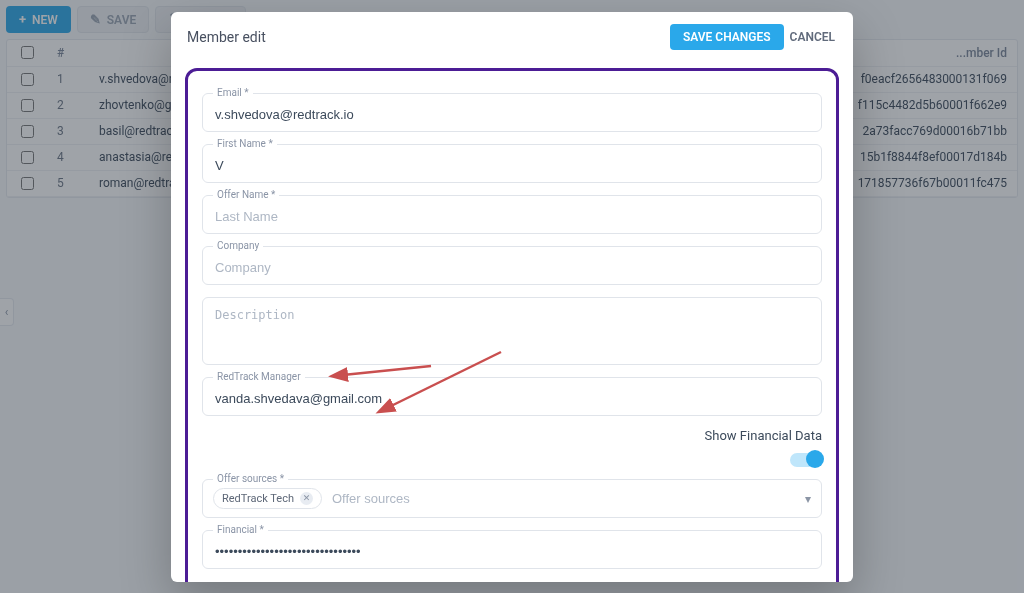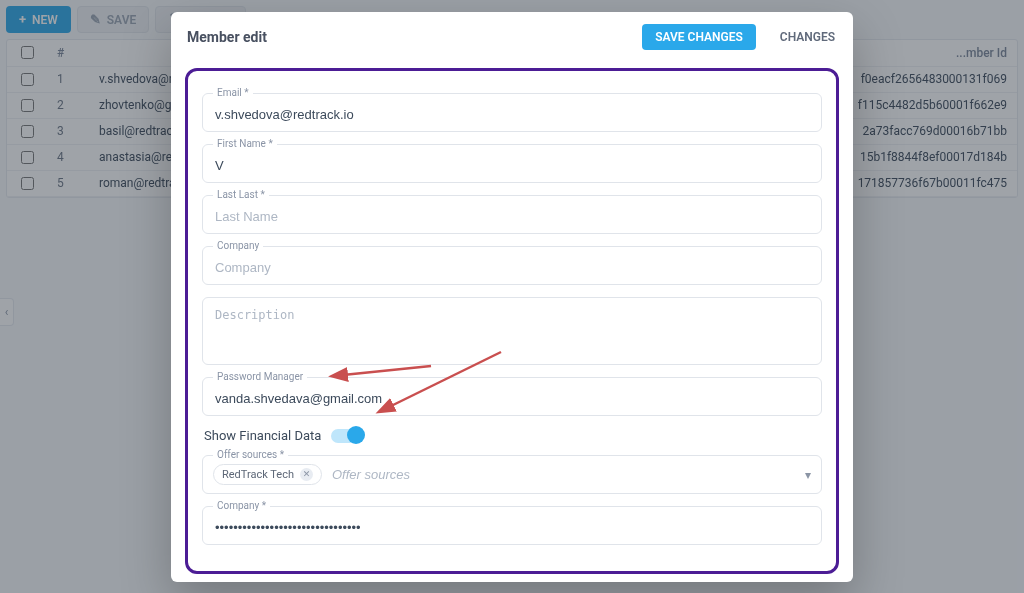--- a/index.html
+++ b/index.html
@@ -53,22 +53,22 @@
   .modal {
     width: 682px; background: #fff; border-radius: 6px;
     box-shadow: 0 20px 50px rgba(0,0,0,0.25);
     max-height: 570px; overflow: hidden;
     position: relative;
   }
   .modal-header {
     display: flex; align-items: center; justify-content: space-between;
     padding: 12px 18px 8px 16px;
   }
-  .modal-title { font-size: 14px; font-weight: 700; color: #485060; }
-  .modal-header-actions { display: flex; gap: 24px; align-items: center; }
+  .modal-title { font-size: 14px; font-weight: 400; color: #485060; }
+  .modal-header-actions { display: flex; gap: 6px; align-items: center; }
 
   .btn-save { background: #2aa8ea; color: #fff; }
   .link-cancel { font-size: 12px; font-weight: 600; color: #606a7b; cursor: pointer; }
 
   .modal-body { padding: 10px 14px 6px 14px; }
   .panel {
     border: 3px solid #4c1d95; border-radius: 12px;
     padding: 22px 14px 14px 14px;
   }
 
@@ -89,40 +89,40 @@
     padding: 0;
   }
   .field textarea {
     border: none; outline: none; width: 100%; resize: none;
     font-size: 12px; color: #3c4a5b; background: transparent;
     height: 44px; padding: 0;
   }
   .field input::placeholder,
   .field textarea::placeholder { color: #aeb7c4; }
 
-  .switch-row { display: flex; align-items: flex-end; gap: 10px; margin: 0 0 12px 2px; }
+  .switch-row { display: flex; align-items: flex-end; gap: 10px; margin: 0 0 12px 2px; flex-direction: column; }
   .switch-row .label { font-size: 13px; color: #3c4a5b; }
   .switch { position: relative; width: 32px; height: 14px; background: #bfe6fb; border-radius: 10px; cursor: pointer;}
   .switch .knob {
     position: absolute; top: -3px; right: -2px; width: 18px; height: 18px;
     background: #2aa8ea; border-radius: 50%;
   }
 
   .field.multi { display: flex; align-items: center; gap: 10px; padding: 8px 10px; }
   .chip {
     display: inline-flex; align-items: center; gap: 6px;
     border: 1px solid #e0e4ea; border-radius: 14px;
     padding: 3px 8px; font-size: 11px; color: #5d6777; background: #fff; text-align: right;
   }
   .chip .chip-x {
     width: 13px; height: 13px; border-radius: 50%; background: #e8ecf2; color: #8b95a5;
     display: inline-flex; align-items: center; justify-content: center; font-size: 9px; line-height: 1;
   }
   .field.multi .caret { margin-left: auto; color: #8b95a5; font-size: 12px; }
-  .field.multi input.grow { flex: 1; font-style: italic; }
+  .field.multi input.grow { flex: 1; }
 
   .modal-inner-save { padding: 10px 14px 4px 14px; }
 
   
   .arrows { position: absolute; left: 0; top: 0; pointer-events: none; }
 </style>
 </head>
 <body>
 
 <div class="page">
@@ -193,53 +193,53 @@
 
 <div class="overlay">
   <div class="modal">
 
     <div class="modal-header">
       <div class="modal-title">Member edit</div>
       <div class="modal-header-actions">
         <div class="btn btn-save">
           <span>SAVE CHANGES</span>
         </div>
-        <div class="link-cancel">CHANGES</div>
+        <div class="link-cancel">CANCEL</div>
       </div>
     </div>
 
     <div class="modal-body">
       <div class="panel">
 
         <div class="field">
           <span class="field-label">Email *</span>
           <input type="text" value="v.shvedova@redtrack.io" style="">
         </div>
 
         <div class="field">
           <span class="field-label">First Name *</span>
           <input type="text" value="V" style="">
         </div>
 
         <div class="field">
-          <span class="field-label">Last Last *</span>
+          <span class="field-label">Offer Name *</span>
           <input type="text" placeholder="Last Name" style="">
         </div>
 
         <div class="field">
           <span class="field-label">Company</span>
           <input type="text" placeholder="Company" style="">
         </div>
 
         <div class="field">
           <textarea placeholder="Description" style=""></textarea>
         </div>
 
         <div class="field">
-          <span class="field-label">Password Manager</span>
+          <span class="field-label">RedTrack Manager</span>
           <input type="text" value="vanda.shvedava@gmail.com" style="">
         </div>
 
         <div class="switch-row">
           <span class="label">Show Financial Data</span>
           <div class="switch">
             <div class="knob"></div>
           </div>
         </div>
 
@@ -247,21 +247,21 @@
           <span class="field-label">Offer sources *</span>
           <span class="chip">
             <span>RedTrack Tech</span>
             <span class="chip-x">✕</span>
           </span>
           <input type="text" class="grow" placeholder="Offer sources" style="">
           <span class="caret">▾</span>
         </div>
 
         <div class="field">
-          <span class="field-label">Company *</span>
+          <span class="field-label">Financial *</span>
           <input type="password" value="••••••••••••••••••••••••••••••••" style="">
         </div>
 
       </div>
     </div>
 
     <div class="modal-inner-save">
       
     </div>
 

